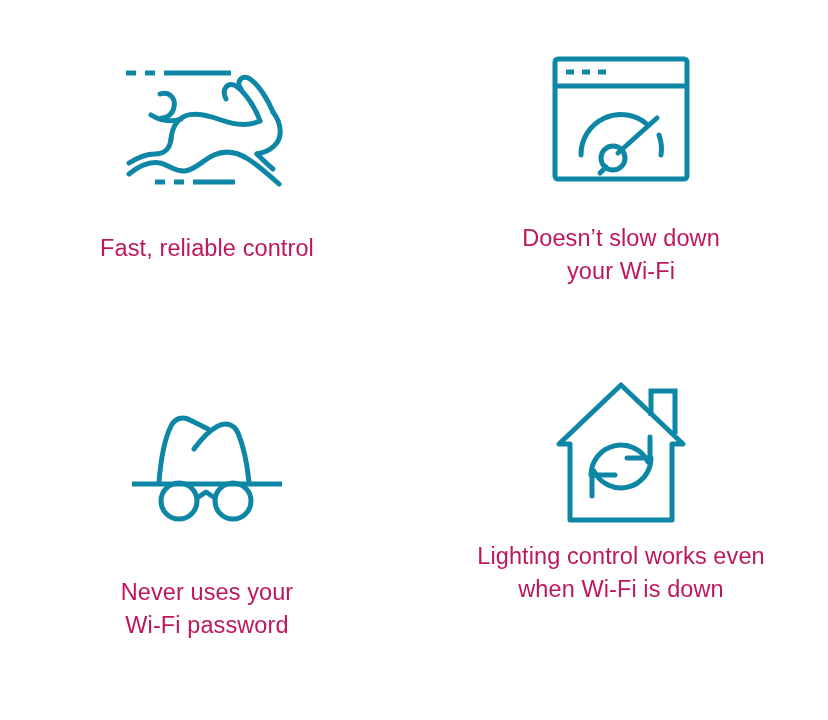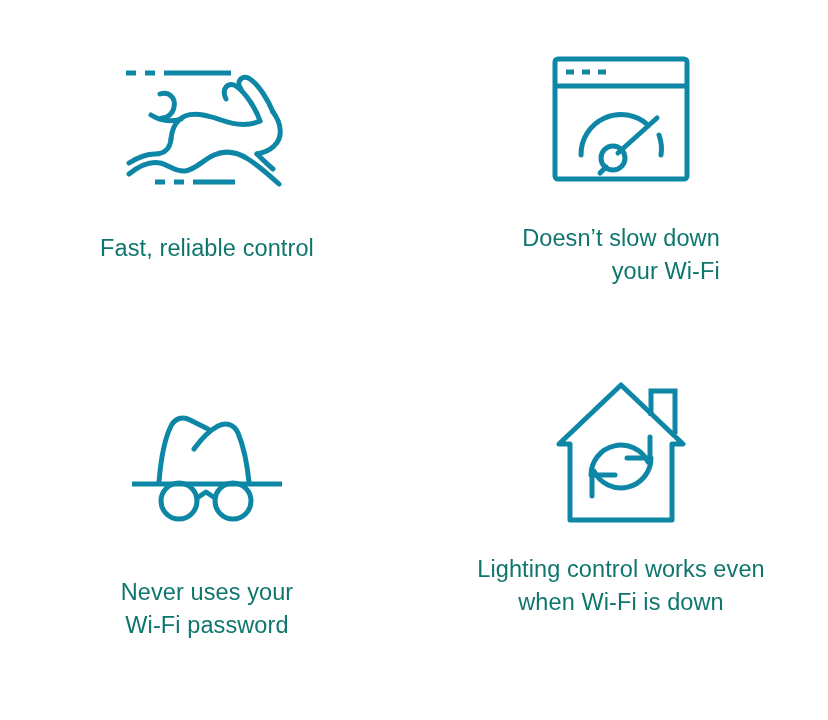--- a/index.html
+++ b/index.html
@@ -62,36 +62,36 @@
     fill: none;
     stroke: #0e87a6;
     stroke-width: 5;
     stroke-linecap: butt;
   }
 
   .feature-label {
     margin-top: 26px;
     font-size: 23.5px;
     line-height: 33px;
-    color: #0f766e;
+    color: #be185d;
     text-align: center;
     letter-spacing: 0.1px;
     white-space: pre-line;
     max-width: 380px;
   }
 
   
   .card-rabbit   .feature-icon { margin-top: 14px; }
   .card-rabbit   .feature-label { margin-top: 30px; }
   .card-browser  .feature-icon { margin-top: 6px; }
-  .card-browser  .feature-label { margin-top: 28px; text-align: right; }
+  .card-browser  .feature-label { margin-top: 28px; }
   .card-incognito .feature-icon { margin-top: 18px; }
   .card-incognito .feature-label { margin-top: 40px; }
   .card-house    .feature-icon { margin-top: 10px; }
-  .card-house    .feature-label { margin-top: 25px; }
+  .card-house    .feature-label { margin-top: 12px; }
 </style>
 </head>
 <body>
 
 <div class="feature-grid">
 
   <div class="feature-card card-rabbit">
     <div class="feature-icon">
       <svg width="180" height="130" viewBox="0 0 180 130" aria-hidden="true">
 

